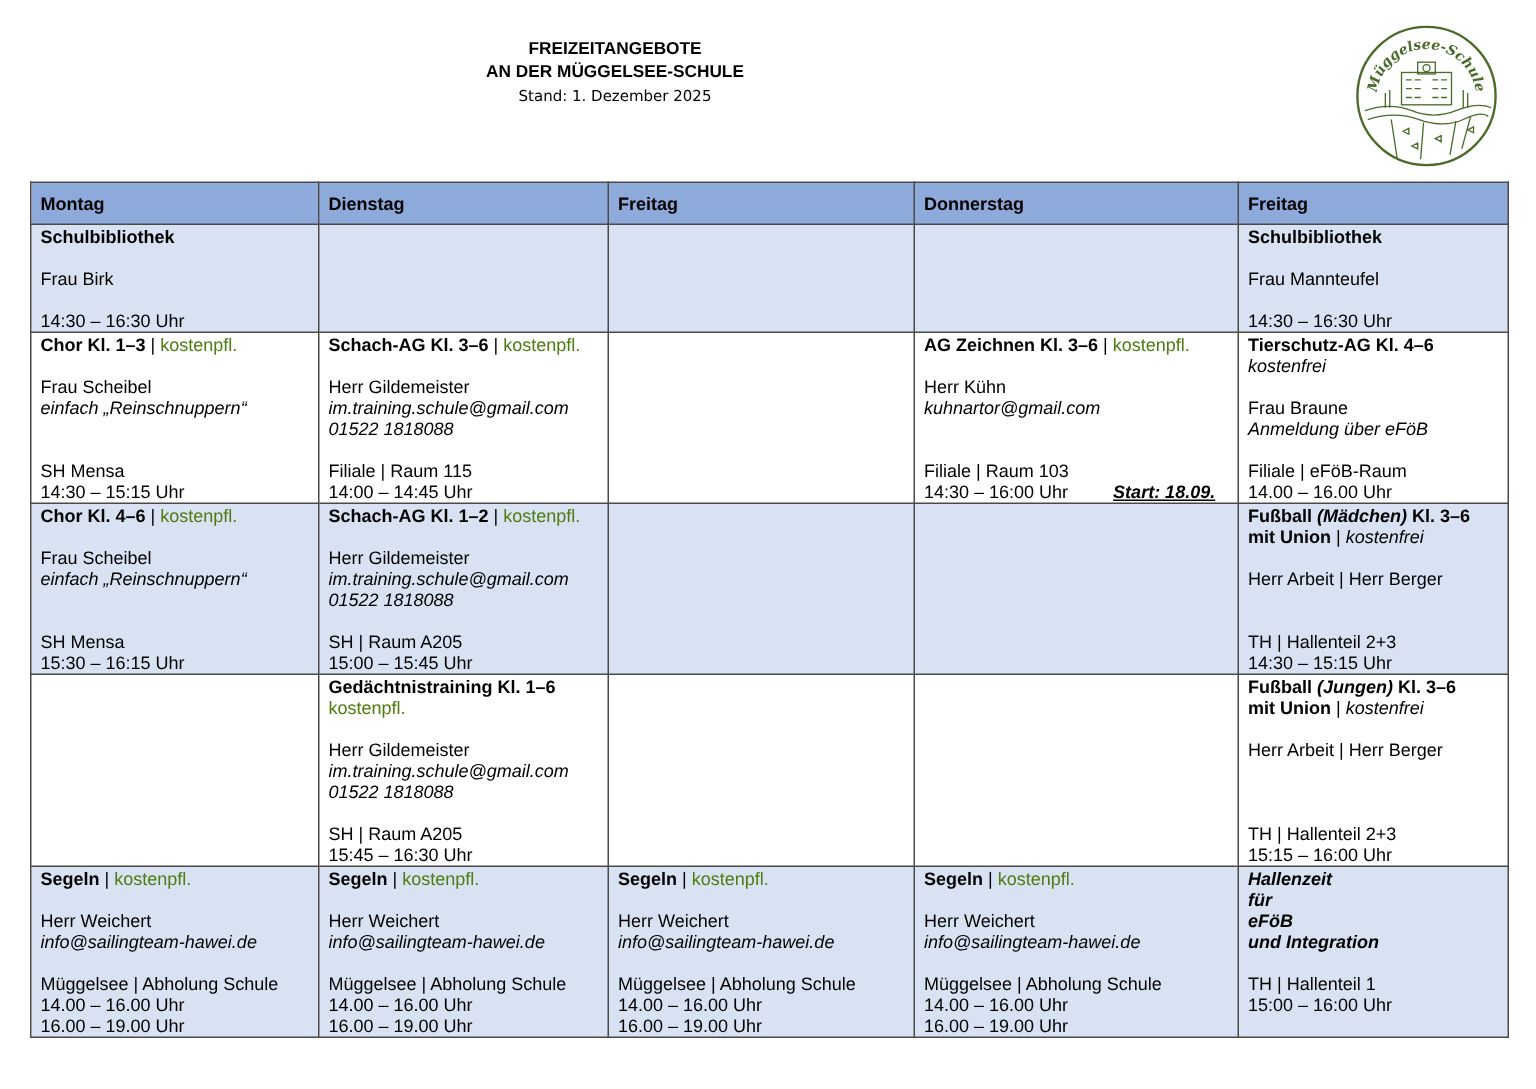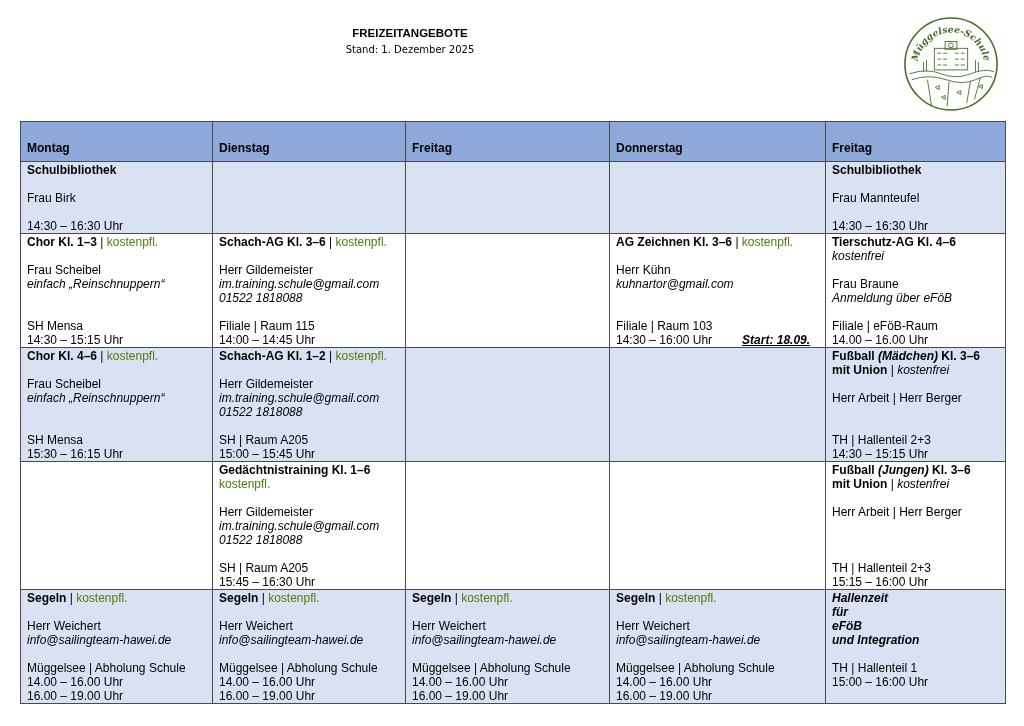--- a/index.html
+++ b/index.html
@@ -6,36 +6,37 @@
   body { width: 1024px; height: 726px; position: relative; overflow: hidden;
          font-family: "Liberation Sans", sans-serif; color: #000; }
   .title-block { position: absolute; left: 0; width: 820px; top: 26px; text-align: center; }
   .title-line { font-family: "Liberation Sans", sans-serif; font-weight: bold; font-size: 11.5px; line-height: 15px; }
   .stand-line { font-family: "DejaVu Sans", sans-serif; font-size: 10px; line-height: 16px; margin-top: 1px; }
   .logo { position: absolute; left: 902px; top: 15px; width: 98px; height: 98px; }
   table.schedule { position: absolute; left: 20px; top: 121px; border-collapse: collapse;
                    table-layout: fixed; width: 985px; }
   table.schedule th, table.schedule td { border: 1px solid #4a4a4a; vertical-align: top;
                    padding: 1px 6px 0 6px; font-size: 12px; line-height: 14px; text-align: left; }
-  table.schedule th { background: #8eaadb; font-weight: bold; height: 27px; vertical-align: middle; padding-top: 12px; }
+  table.schedule th { background: #8eaadb; font-weight: bold; height: 27px; vertical-align: middle; padding-top: 0; }
   table.schedule tr.shaded td { background: #d9e2f3; margin-left: 21px; }
   table.schedule tr.plain td { background: #ffffff; }
   table.schedule { border: 1.5px solid #4a4a4a; }
   .ln { display: block; min-height: 14px; white-space: nowrap; }
   .b { font-weight: bold; }
   .i { font-style: italic; }
   .red { color: #4d7c0f; }
   .ul { text-decoration: underline; }
   .start { margin-left: 30px; }
 </style>
 </head>
 <body>
 
 <div class="title-block">
   <div class="title-line">FREIZEITANGEBOTE</div>
+  <div class="title-line">AN DER MÜGGELSEE-SCHULE</div>
   <div class="stand-line">Stand: 1. Dezember 2025</div>
 </div>
 
 <svg class="logo" viewBox="0 0 100 100">
   <circle cx="50" cy="50" r="47" fill="#fff" stroke="#4a6b2a" stroke-width="1.6"></circle>
   <defs>
       <path id="arc" d="M 16 52 A 34 34 0 0 1 84 52"></path>
     </defs>
   <text font-family="DejaVu Serif, serif" font-size="9.5" font-style="italic" font-weight="bold" fill="#4a6b2a">
     <textPath href="#arc" startOffset="50%" text-anchor="middle">Müggelsee-Schule</textPath>

